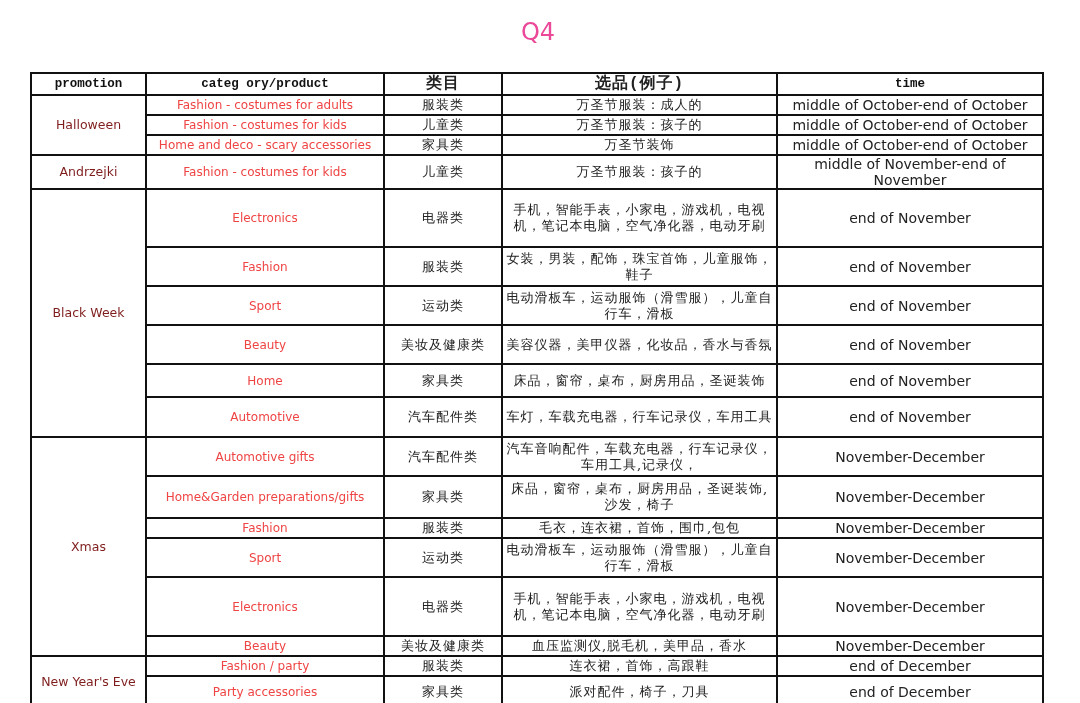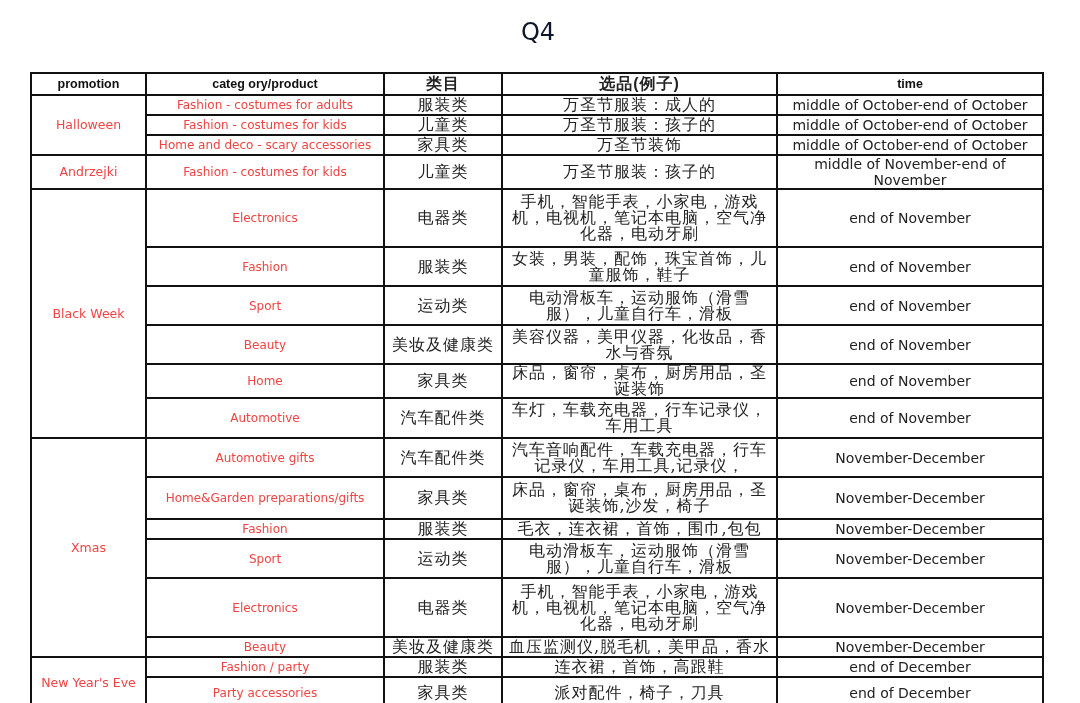--- a/index.html
+++ b/index.html
@@ -1,25 +1,25 @@
 <!DOCTYPE html>
 <html><head>
   <meta charset="utf-8">
   <style>
     html, body { margin: 0; padding: 0; background: #ffffff; }
     body { width: 1080px; height: 703px; position: relative; overflow: hidden; font-family: "DejaVu Sans", sans-serif; color: #111; }
-    .title { position: absolute; left: 0; top: 18px; width: 1076px; text-align: center; font-family: "DejaVu Sans", sans-serif; font-size: 24px; color: #0f172a; }
+    .title { position: absolute; left: 0; top: 18px; width: 1076px; text-align: center; font-family: "DejaVu Sans", sans-serif; font-size: 24px; color: #ec4899; }
     table.q4 { position: absolute; left: 30px; top: 72px; border-collapse: collapse; table-layout: fixed; width: 1012px; }
     table.q4 td, table.q4 th { border: 2px solid #111; text-align: center; vertical-align: middle; padding: 0 3px; line-height: 16px; overflow: hidden; }
-    table.q4 th { font-size: 12.5px; font-weight: bold; font-family: Liberation Sans, sans-serif; height: 20px; }
+    table.q4 th { font-size: 12.5px; font-weight: bold; font-family: Liberation Mono, monospace; height: 20px; }
     table.q4 th.zh { font-size: 16px; }
     .en { font-family: "DejaVu Sans", sans-serif; font-size: 12px; color: #ef4444; }
-    .zh { font-family: "DejaVu Serif", serif; font-size: 16px; color: #222; letter-spacing: 1px; }
+    .zh { font-family: "DejaVu Serif", serif; font-size: 13px; color: #222; letter-spacing: 1px; }
     .zh.ex { text-align: center; line-height: 16px; }
-    .promo { font-family: "DejaVu Sans", sans-serif; font-size: 12.5px; color: #ef4444; }
+    .promo { font-family: "DejaVu Sans", sans-serif; font-size: 12.5px; color: #7f1d1d; }
     .time { font-family: "DejaVu Sans", sans-serif; font-size: 14px; color: #222; }
     col.c1 { width: 115px; }
     col.c2 { width: 238px; }
     col.c3 { width: 118px; }
     col.c4 { width: 275px; }
     col.c5 { width: 266px; }
   </style>
 </head>
 <body>
 

